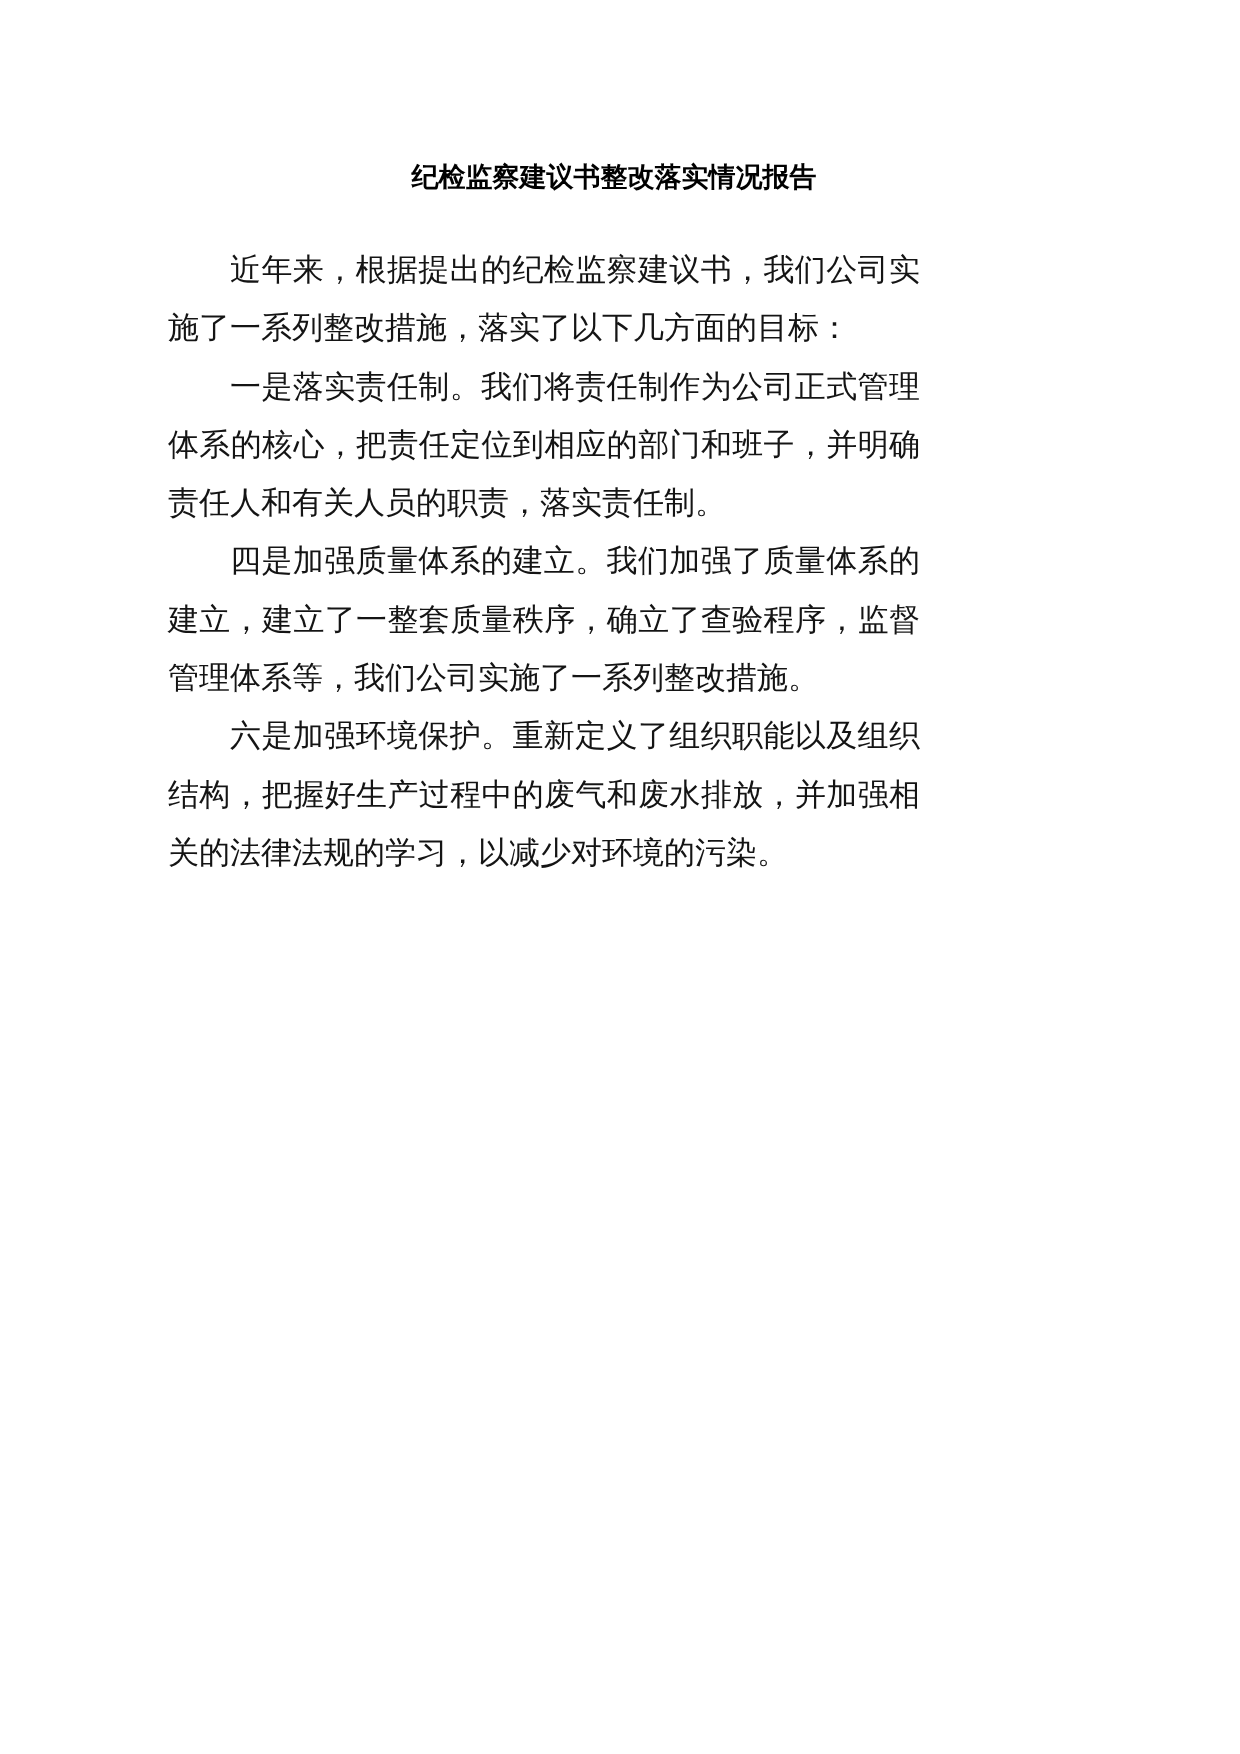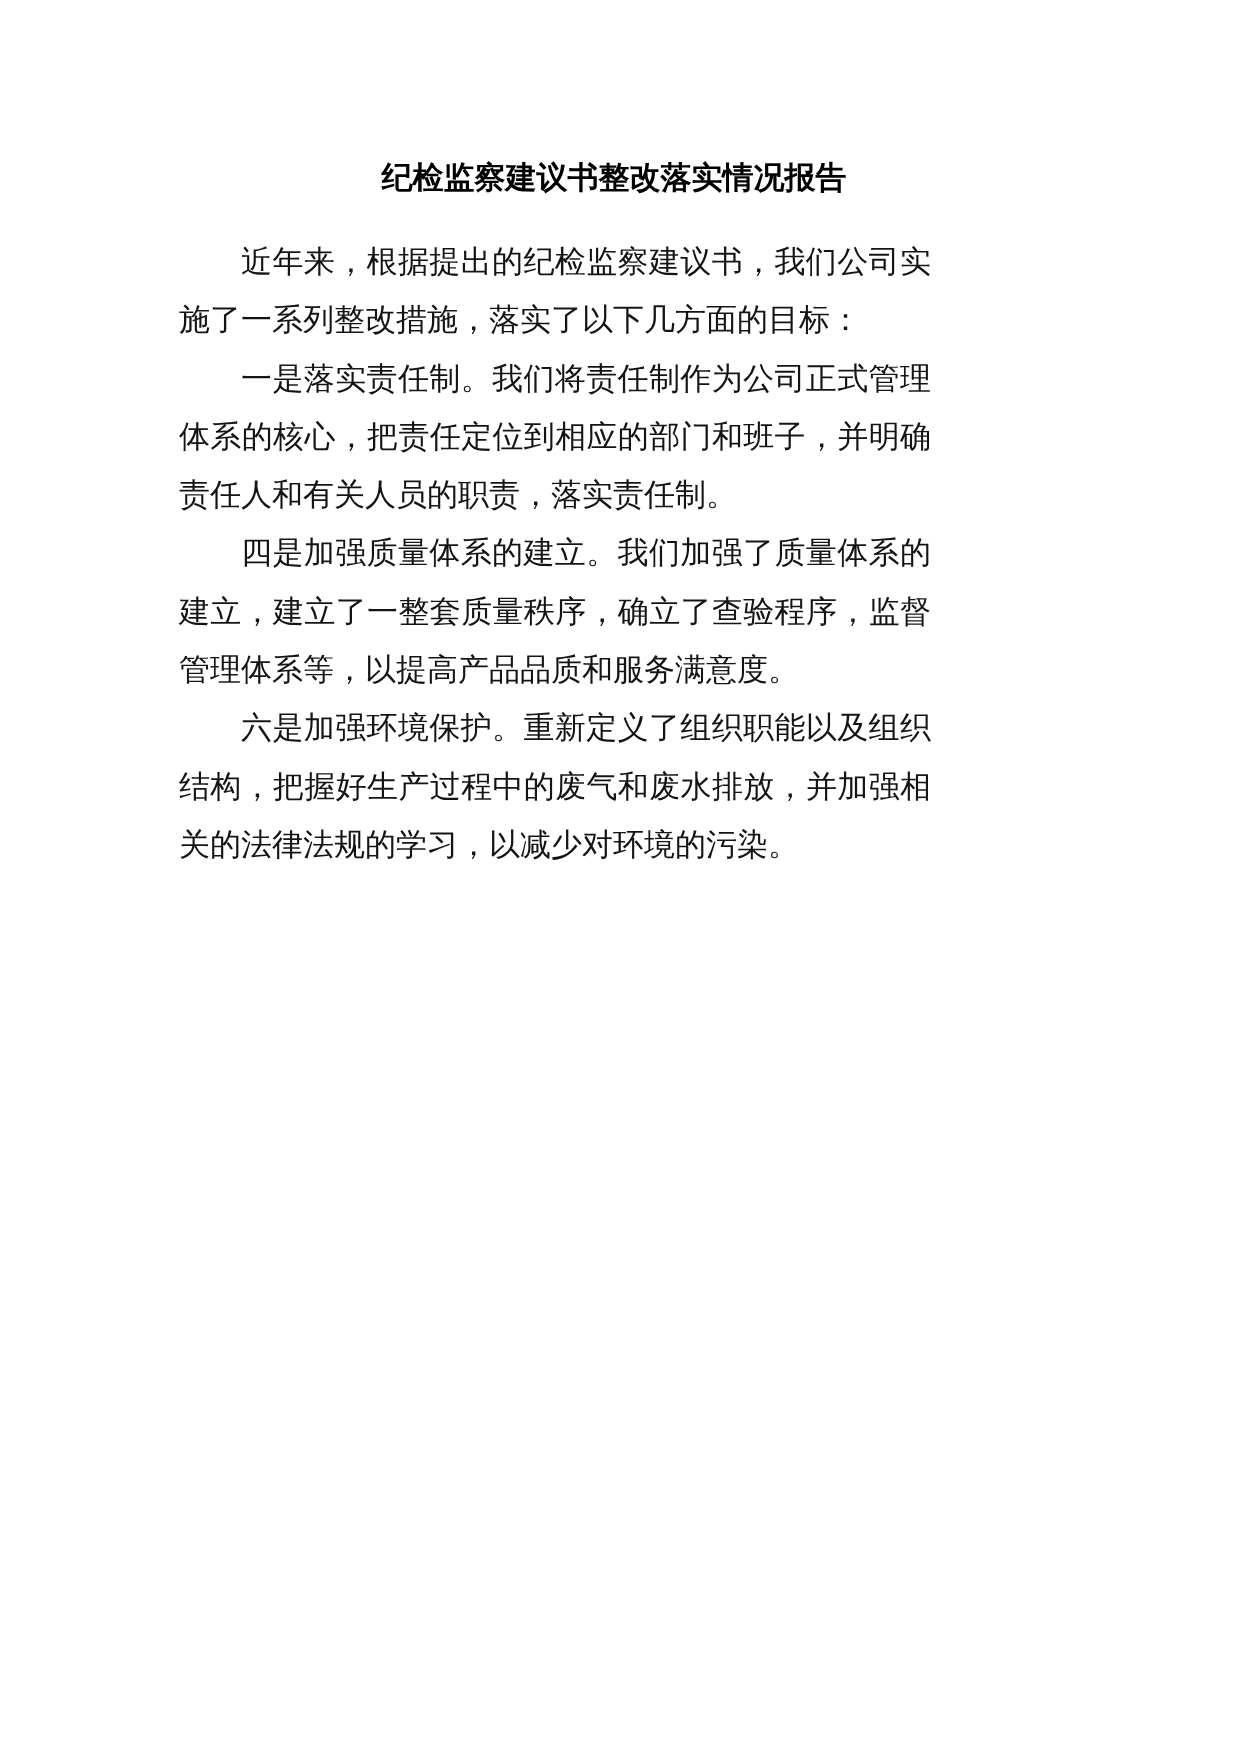--- a/index.html
+++ b/index.html
@@ -22,47 +22,46 @@
       width: 1240px;
       height: 1754px;
       background: #ffffff;
     }
     .title {
       position: absolute;
       top: 155px;
       left: 0;
       width: 1228px;
       text-align: center;
-      font-size: 31px;
+      font-size: 27px;
       font-weight: bold;
       line-height: 44px;
       letter-spacing: 0px;
       color: #000000;
     }
     .body-text {
       position: absolute;
       left: 168px;
-      top: 232px;
+      top: 240px;
       width: 752px;
-      margin-left: 11px;
     }
     .para {
       margin: 0;
       font-size: 31px;
       line-height: 58.3px;
       text-indent: 62px;
       text-align: justify;
       word-break: break-all;
       color: #141414;
     }
   </style>
 </head>
 <body>
 
 <div class="page">
   <div class="title">纪检监察建议书整改落实情况报告</div>
   <div class="body-text">
     <p class="para">近年来，根据提出的纪检监察建议书，我们公司实施了一系列整改措施，落实了以下几方面的目标：</p>
     <p class="para">一是落实责任制。我们将责任制作为公司正式管理体系的核心，把责任定位到相应的部门和班子，并明确责任人和有关人员的职责，落实责任制。</p>
-    <p class="para">四是加强质量体系的建立。我们加强了质量体系的建立，建立了一整套质量秩序，确立了查验程序，监督管理体系等，以提高产品品质和服务满意度。</p>
+    <p class="para">四是加强质量体系的建立。我们加强了质量体系的建立，建立了一整套质量秩序，确立了查验程序，监督管理体系等，我们公司实施了一系列整改措施。</p>
     <p class="para">六是加强环境保护。重新定义了组织职能以及组织结构，把握好生产过程中的废气和废水排放，并加强相关的法律法规的学习，以减少对环境的污染。</p>
   </div>
 </div>
 
 </body></html>

